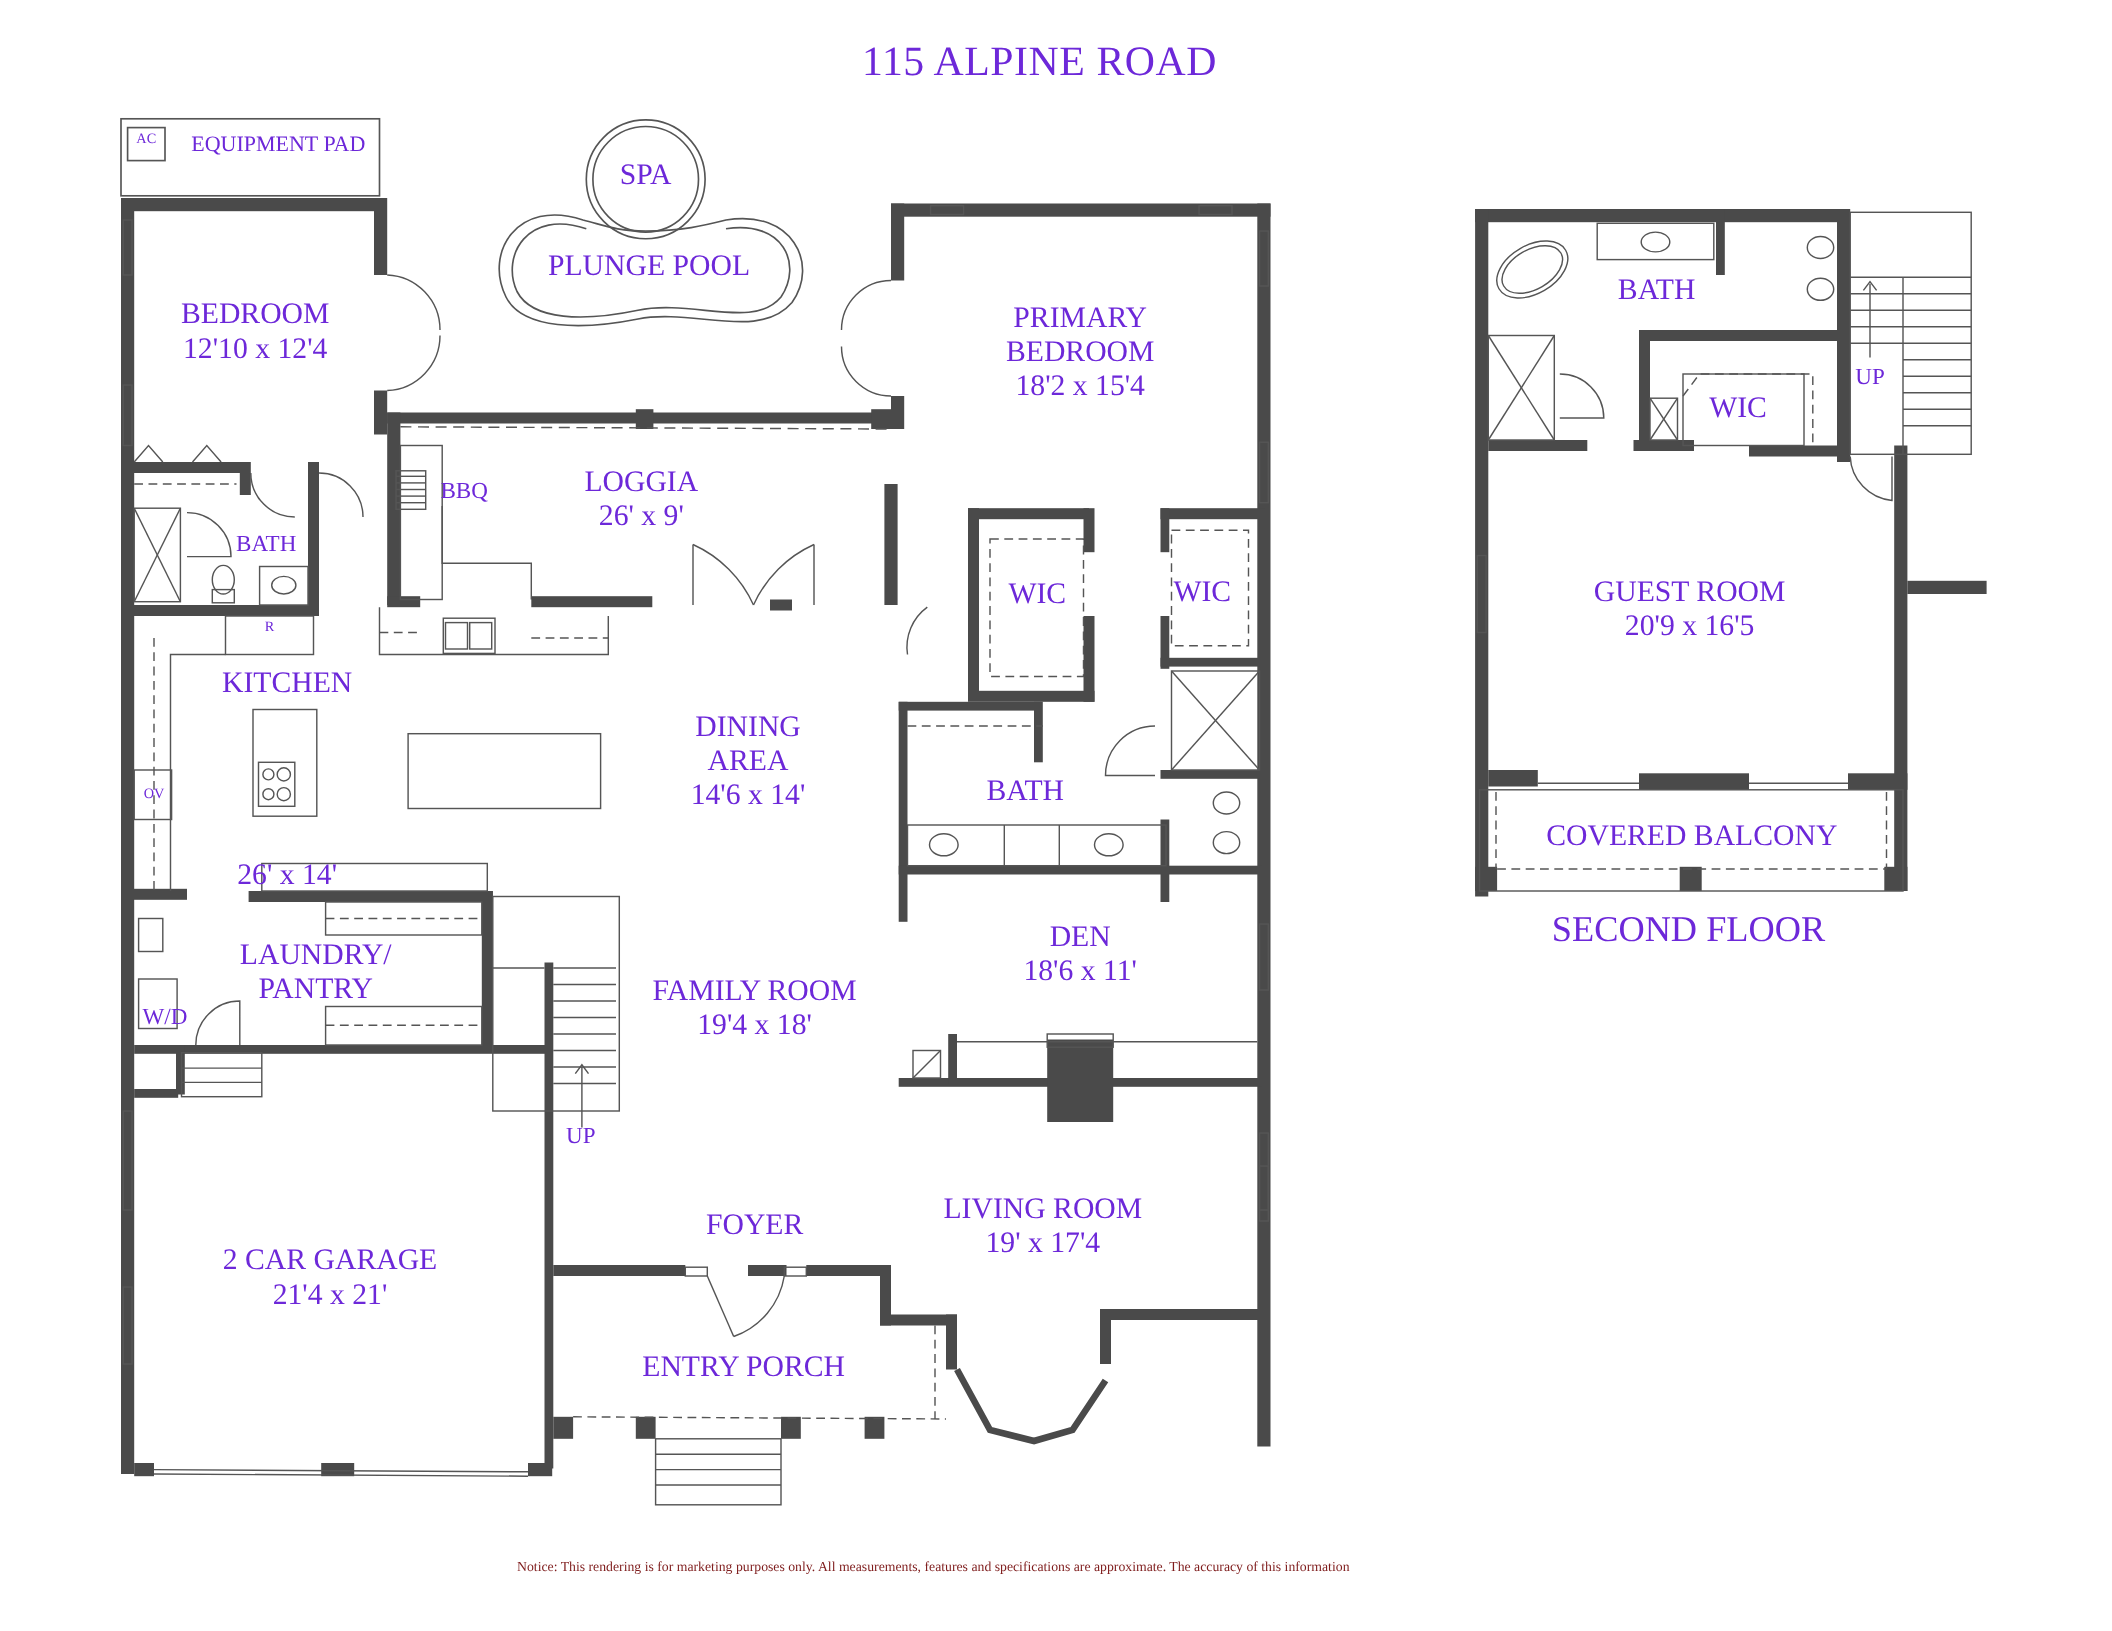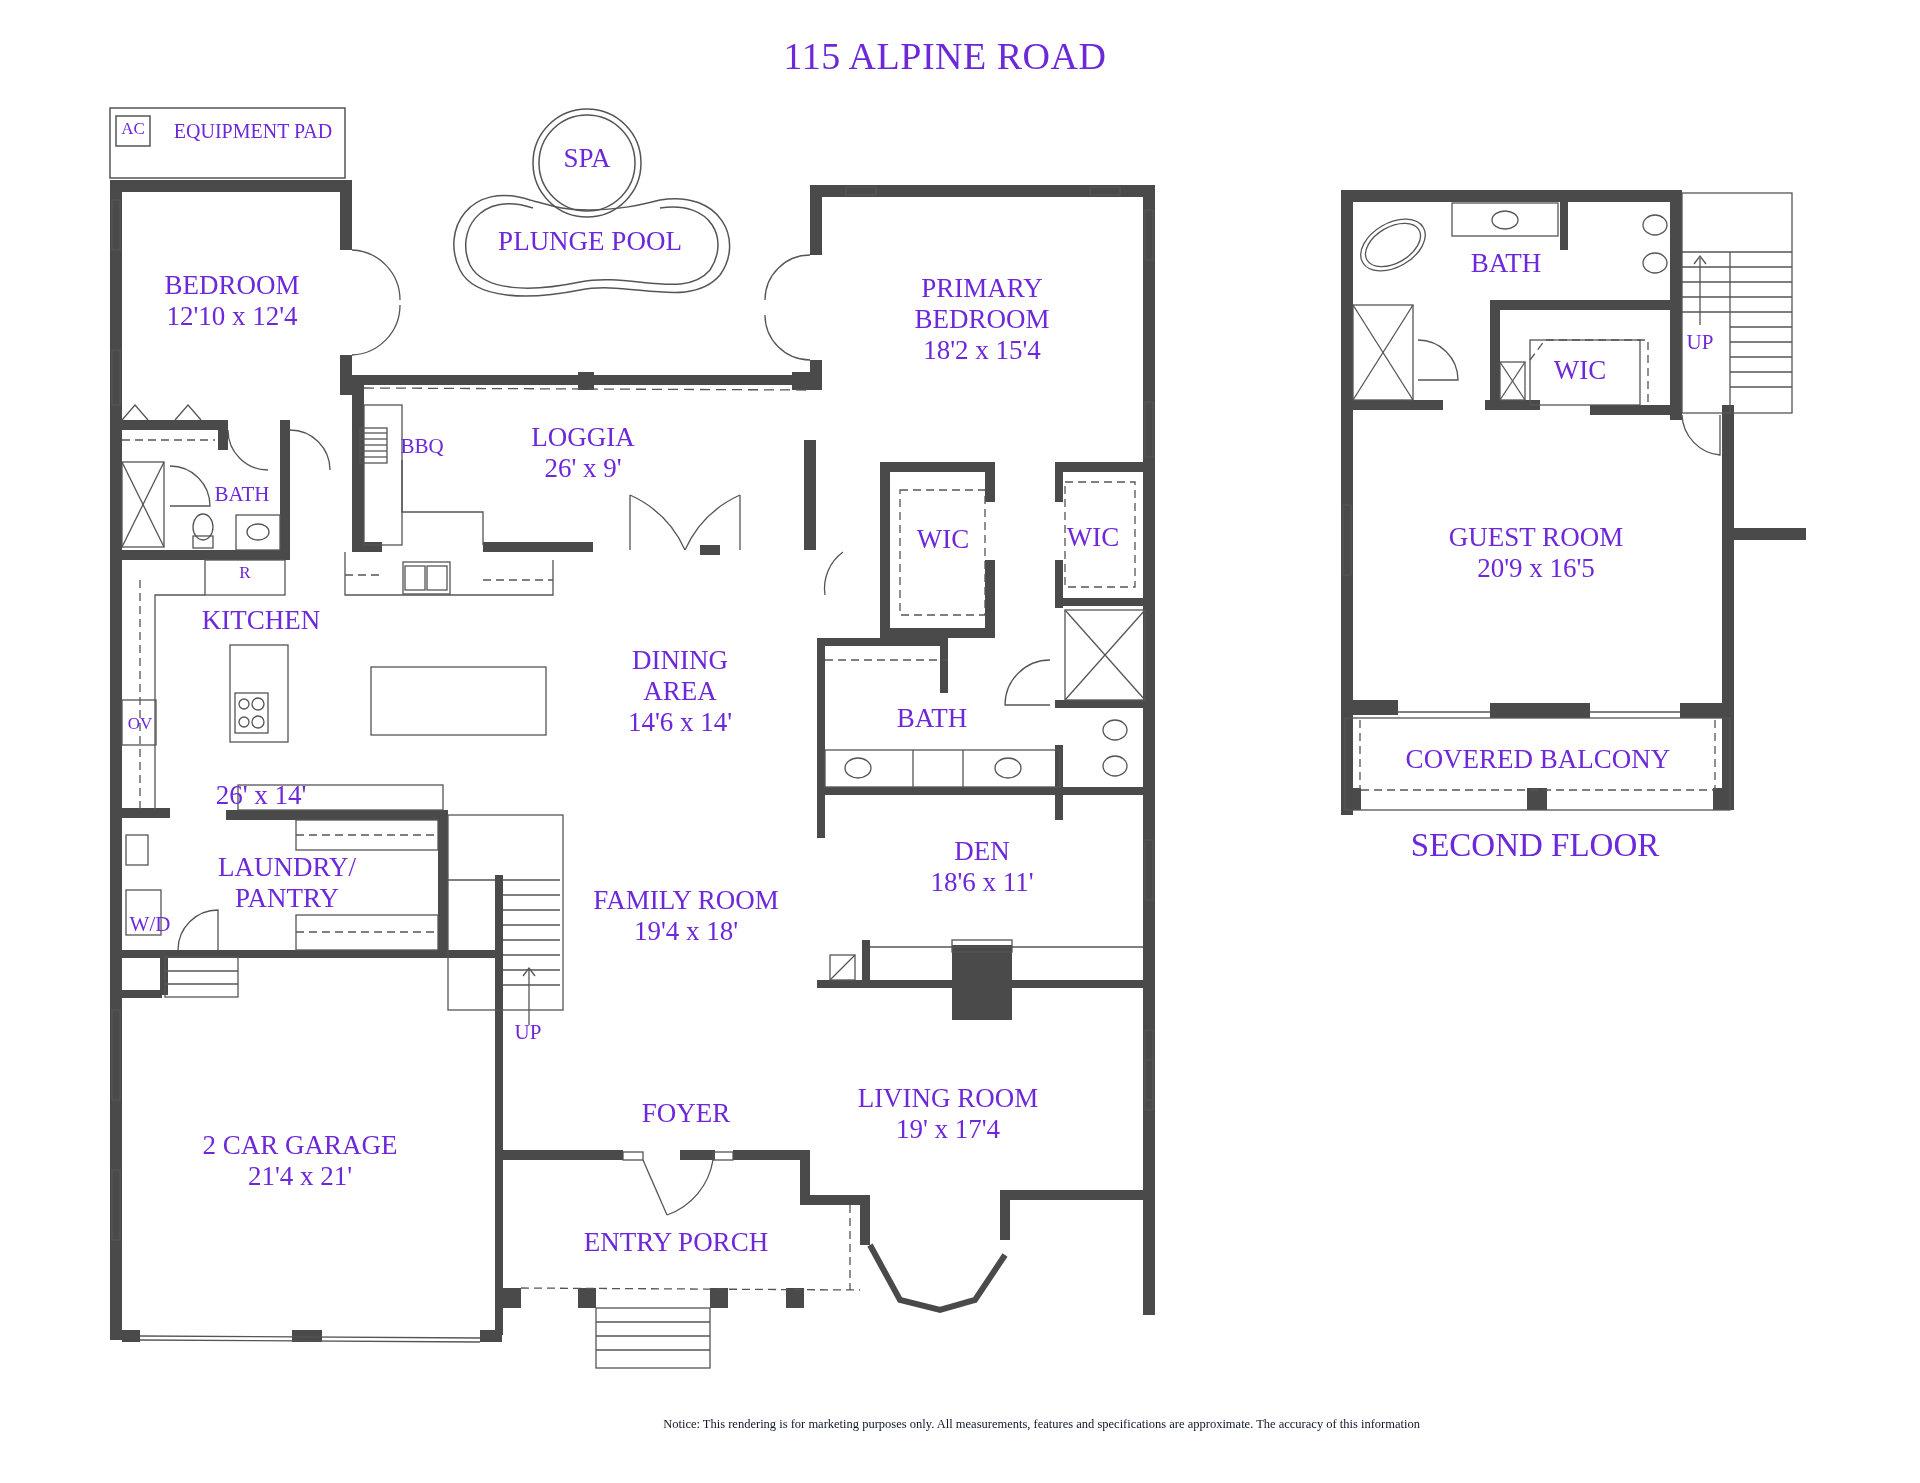--- a/index.html
+++ b/index.html
@@ -3,25 +3,25 @@
 <meta charset="utf-8">
 <style>
   html, body { margin: 0; padding: 0; background: #ffffff; }
   body { width: 1920px; height: 1483px; position: relative; overflow: hidden;
          font-family: "Liberation Serif", "DejaVu Serif", serif; color: #2b2b2b; }
   svg.plan { position: absolute; left: 0; top: 0; }
   .lbl { position: absolute; text-align: center; font-family: "Liberation Serif", "DejaVu Serif", serif;
          color: #6d28d9; line-height: 1.15; white-space: nowrap; transform: translateX(-50%); }
   .room { font-size: 27px; }
   .small { font-size: 21px; }
-  .tiny { font-size: 17px; }
+  .tiny { font-size: 13px; }
   .title { font-size: 38px; letter-spacing: 0.5px; }
   .floor-title { font-size: 33px; }
-  .notice { position: absolute; left: 470px; top: 1416px; width: 950px; text-align: right;
-            font-size: 12.5px; line-height: 1.35; color: #0f172a; font-family: "Liberation Serif", serif; }
+  .notice { position: absolute; left: 470px; top: 1416px; width: 950px; text-align: left;
+            font-size: 12.5px; line-height: 1.35; color: #7f1d1d; font-family: "Liberation Serif", serif; }
   .line2 { display: block; }
 </style>
 </head>
 <body>
 
 <svg class="plan" width="1920" height="1483" viewBox="0 0 1920 1483">
   <g fill="none" stroke="#555" stroke-width="1.5">
 
     <rect x="110" y="108" width="235" height="70"></rect>
     <rect x="116" y="116" width="34" height="30"></rect>

